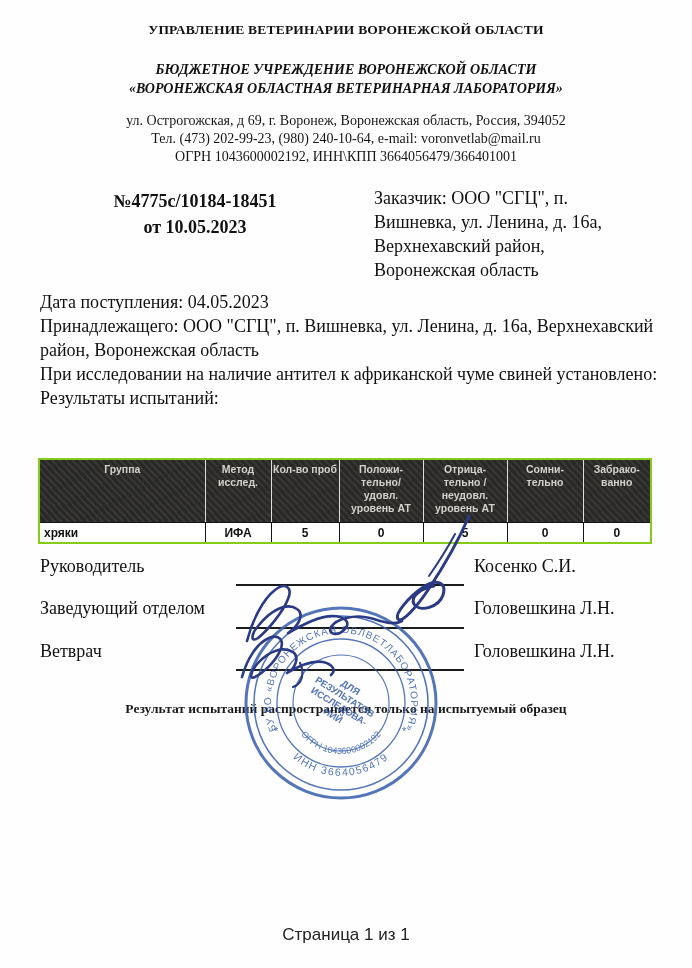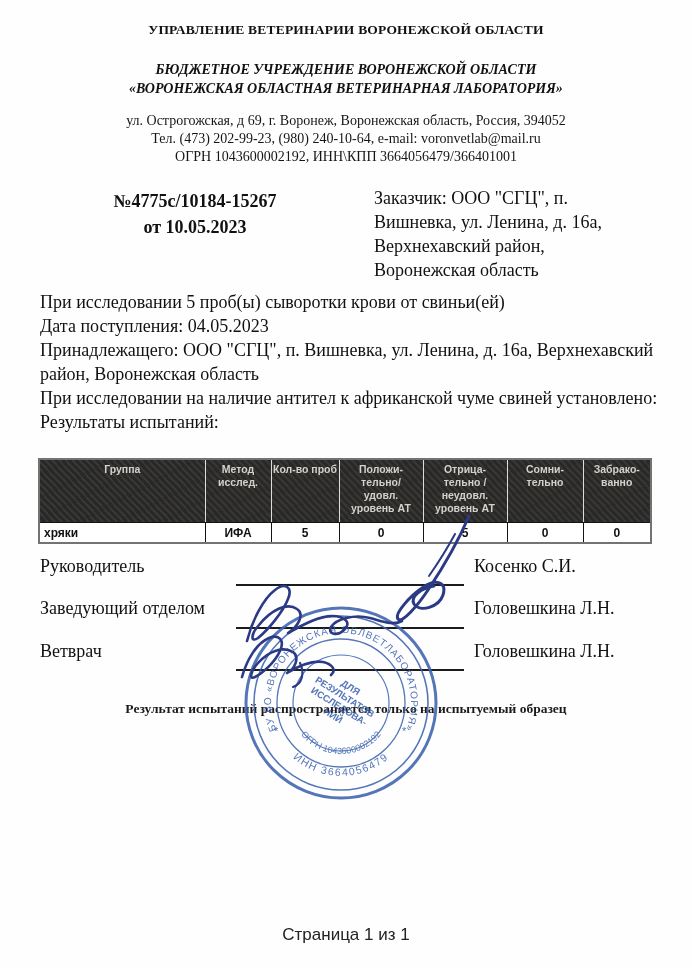--- a/index.html
+++ b/index.html
@@ -17,21 +17,21 @@
 
   .result-block { top:188px; left:55px; width:280px; text-align:center;
                   font-weight:bold; font-size:18px; line-height:26px; }
   .customer-block { top:186px; left:374px; width:262px; font-size:18px; line-height:24px; }
 
   .body-text { top:290px; left:40px; width:620px; font-size:18px; line-height:24px; }
   .body-text p { margin:0; }
 
   table.results { position:absolute; left:38px; top:458px; width:612px;
                   border-collapse:collapse; table-layout:fixed;
-                  border:2px solid #737373; }
+                  border:2px solid #84cc16; }
   table.results th {
     background:#2e2d2b;
     background-image:repeating-linear-gradient(47deg, rgba(255,255,255,.05) 0 2px, rgba(0,0,0,.12) 2px 5px);
     color:#d3d1cc; font-family:"Liberation Sans","DejaVu Sans",sans-serif;
     font-size:10.5px; font-weight:600; line-height:13px;
     border:1px solid #dcdcdc; border-bottom:1px solid #141414;
     vertical-align:top; padding:3px 1px; white-space:pre-line; height:56px;
   }
   table.results td {
     border:1px solid #141414; background:#fff;
@@ -62,28 +62,27 @@
     <div>«ВОРОНЕЖСКАЯ ОБЛАСТНАЯ ВЕТЕРИНАРНАЯ ЛАБОРАТОРИЯ»</div>
   </div>
 
   <div class="abs center addr">
     <div>ул. Острогожская, д 69, г. Воронеж, Воронежская область, Россия, 394052</div>
     <div>Тел. (473) 202-99-23, (980) 240-10-64, e-mail: voronvetlab@mail.ru</div>
     <div>ОГРН 1043600002192, ИНН\КПП 3664056479/366401001</div>
   </div>
 
   <div class="abs result-block">
-    <div>№4775с/10184-15267</div>
+    <div>№4775с/10184-18451</div>
     <div>от 10.05.2023</div>
   </div>
 
   <div class="abs customer-block">Заказчик: ООО "СГЦ", п. Вишневка, ул. Ленина, д. 16а, Верхнехавский район, Воронежская область</div>
 
   <div class="abs body-text">
-    <p>При исследовании 5 проб(ы) сыворотки крови от свиньи(ей)</p>
     <p>Дата поступления: 04.05.2023</p>
     <p>Принадлежащего: ООО "СГЦ", п. Вишневка, ул. Ленина, д. 16а, Верхнехавский район, Воронежская область</p>
     <p>При исследовании на наличие антител к африканской чуме свиней установлено:</p>
     <p>Результаты испытаний:</p>
   </div>
 
   <table class="results">
     <colgroup>
       <col style="width:166px">
         <col style="width:66px">

